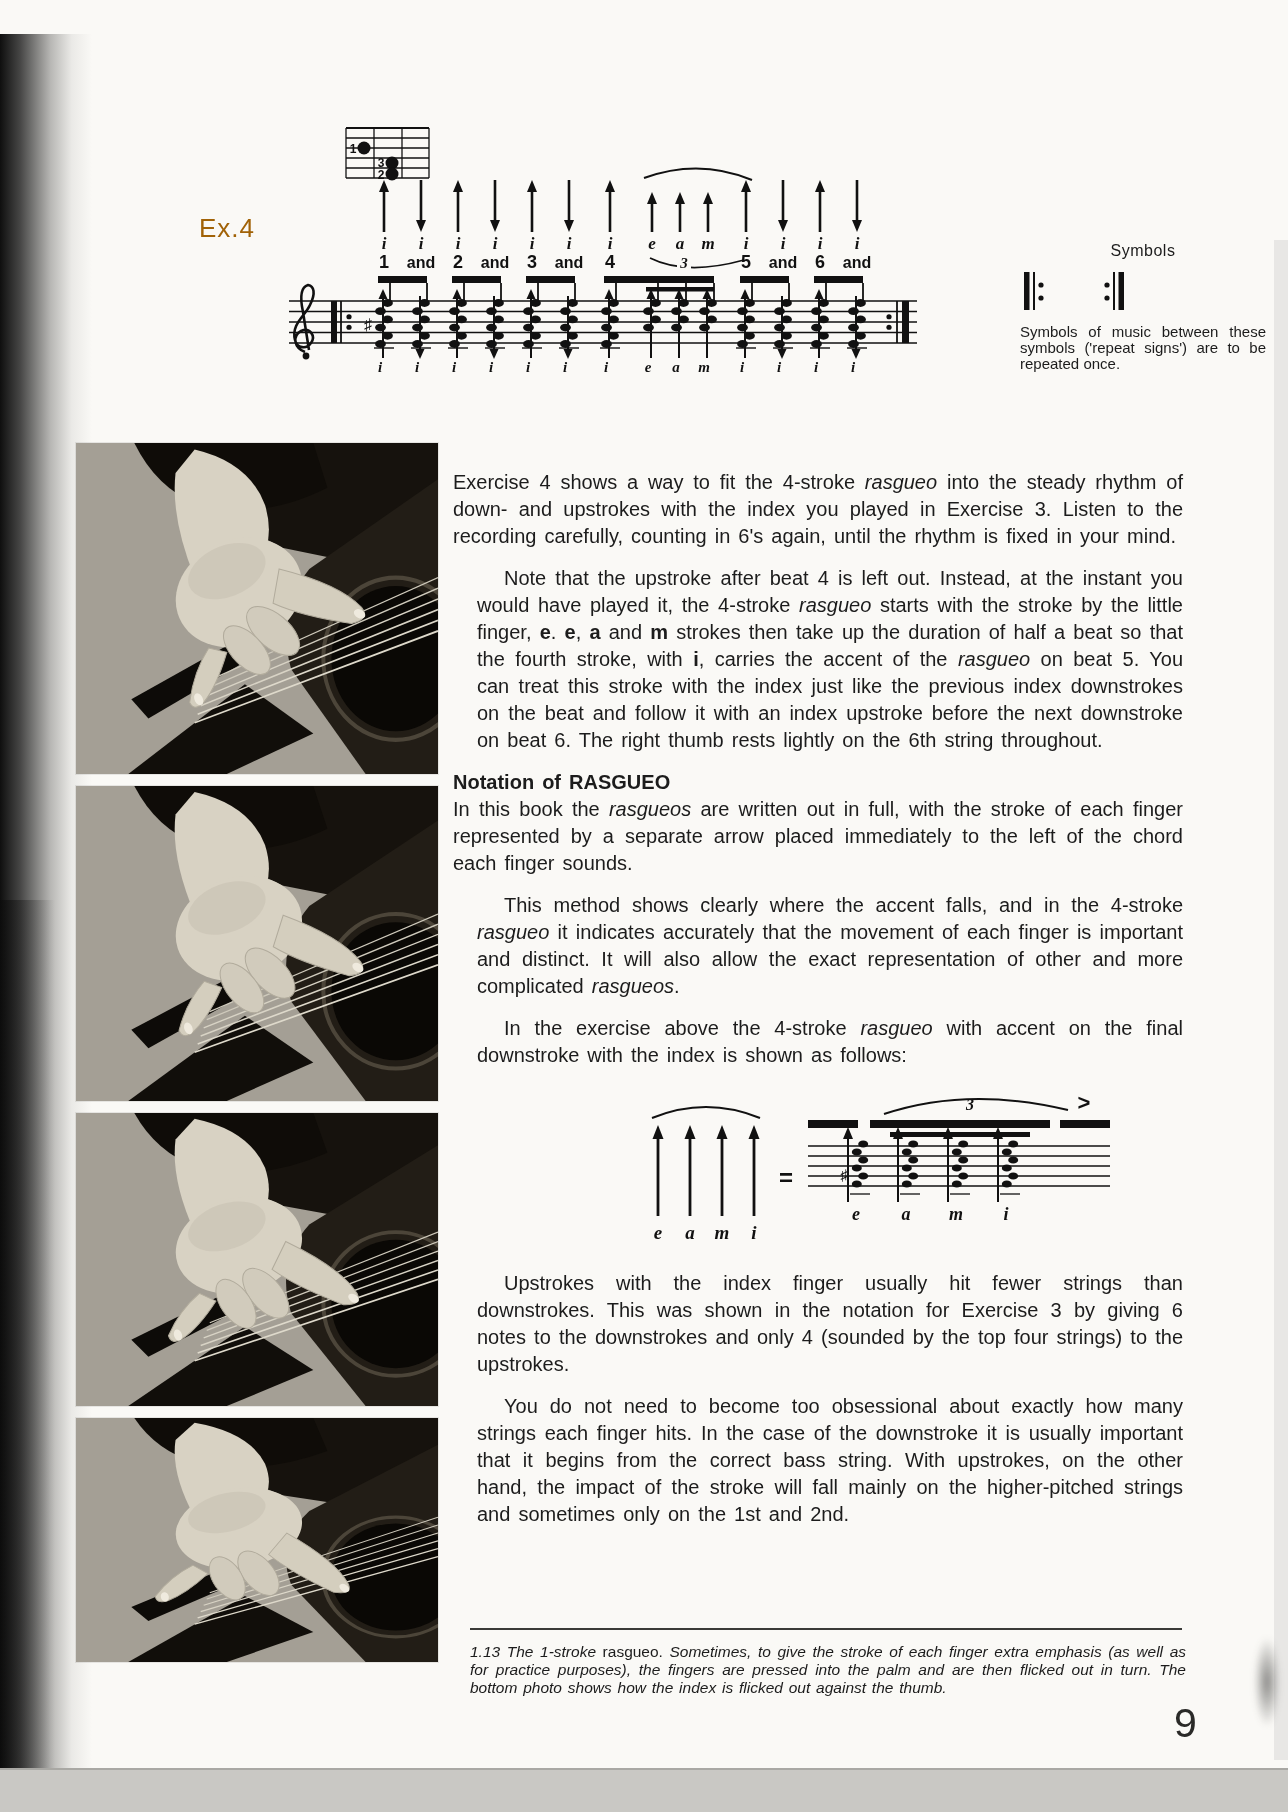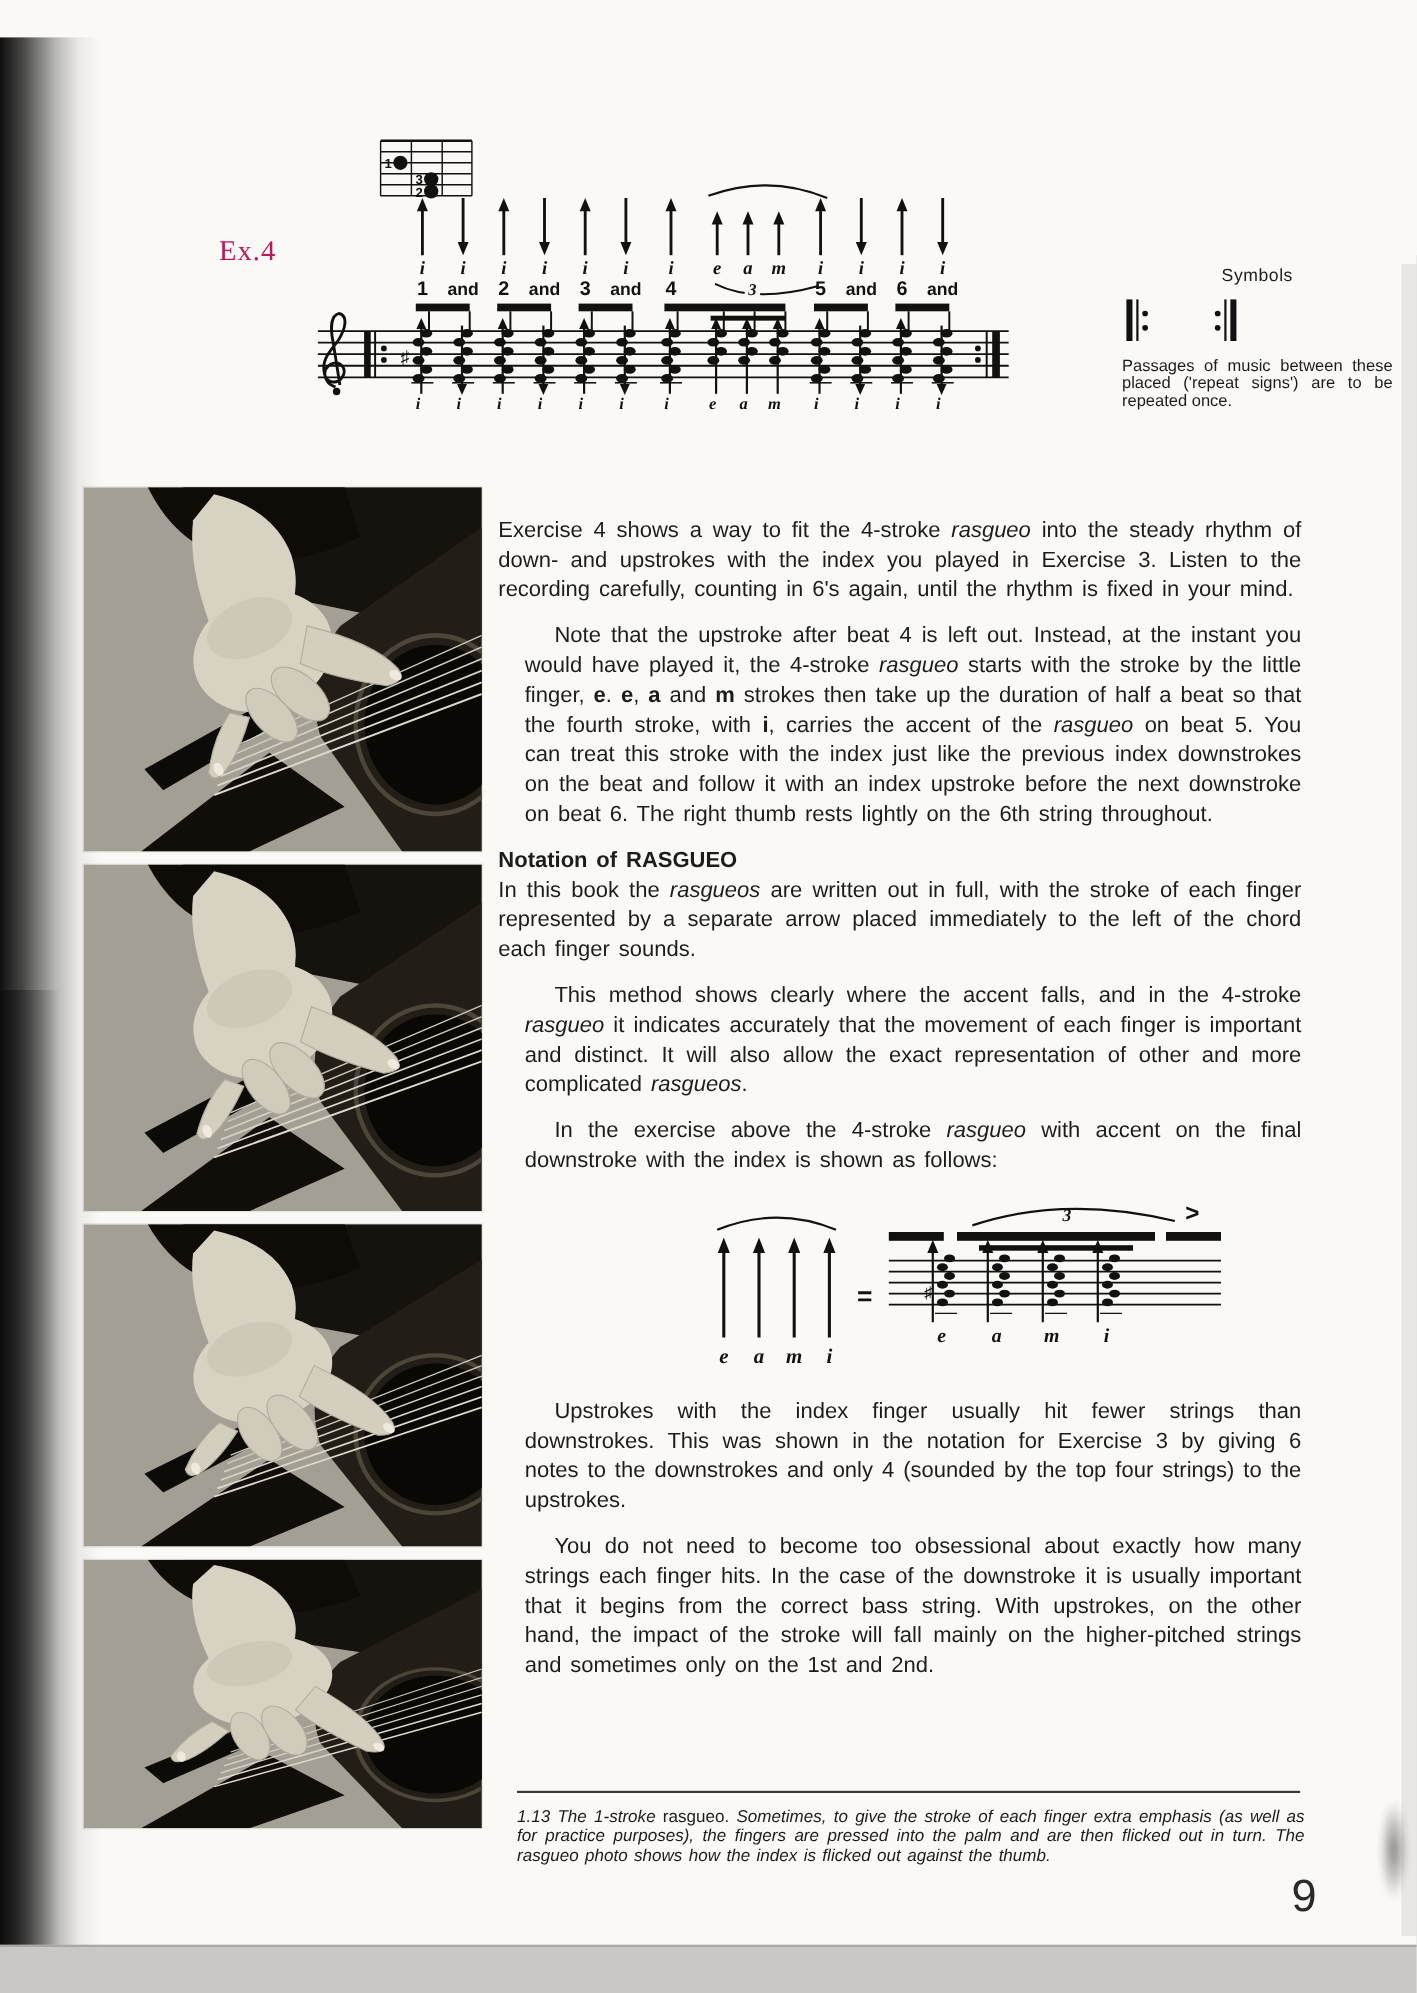--- a/index.html
+++ b/index.html
@@ -9,21 +9,21 @@
   #left-scan-strip{position:absolute;left:0;top:34px;width:92px;height:1736px;
     background:linear-gradient(to right,rgba(5,5,5,.96) 0%,rgba(20,20,20,.78) 22%,rgba(60,60,58,.35) 55%,rgba(120,120,118,.12) 78%,rgba(0,0,0,0) 100%);}
   #left-scan-strip2{position:absolute;left:0;top:900px;width:55px;height:870px;
     background:linear-gradient(to right,rgba(10,10,10,.55),rgba(0,0,0,0));}
   #bottom-scan-band{position:absolute;left:0;top:1768px;width:1288px;height:44px;background:#c9c8c4;
     border-top:2px solid #a9a8a4;}
   #right-scan-edge{position:absolute;right:0;top:240px;width:14px;height:1520px;background:rgba(80,80,78,.10);}
   #right-smudge{position:absolute;left:1254px;top:1636px;width:26px;height:92px;border-radius:45%;
     background:radial-gradient(ellipse at center,rgba(40,40,38,.55),rgba(0,0,0,0) 70%);filter:blur(3px);}
   
-  #ex-label{position:absolute;left:199px;top:213px;font-size:26px;letter-spacing:1px;color:#be185d;font-family:Liberation Serif, serif;}
+  #ex-label{position:absolute;left:199px;top:213px;font-size:26px;letter-spacing:1px;color:#a16207;}
   #symbols-box{position:absolute;left:1020px;top:242px;width:246px;}
   #symbols-heading{font-size:16px;text-align:center;letter-spacing:.5px;}
   #repeat-glyphs{margin:12px 0 8px 2px;}
   #symbols-note{font-size:15px;line-height:16px;text-align:justify;margin-top:6px;}
   
   #notation-svg{position:absolute;left:0;top:0;}
   
   #photo-stack{position:absolute;left:76px;top:443px;width:362px;}
   .photo{margin-bottom:12px;box-shadow:0 0 0 1px rgba(0,0,0,.08);}
   .photo svg{display:block;}
@@ -348,21 +348,21 @@
             <circle cx="19" cy="26" r="2.6" fill="#111"></circle>
         </g>
         <g>
           <circle cx="85" cy="13" r="2.6" fill="#111"></circle>
             <circle cx="85" cy="26" r="2.6" fill="#111"></circle>
           <rect x="91" y="0" width="2" height="38" fill="#111"></rect>
           <rect x="96.5" y="0" width="5.5" height="38" fill="#111"></rect>
         </g>
       </svg>
     </div>
-    <div id="symbols-note">Passages of music between these placed ('repeat signs') are to be repeated once.</div>
+    <div id="symbols-note">Symbols of music between these symbols ('repeat signs') are to be repeated once.</div>
   </div>
 
   <div id="photo-stack">
       <div class="photo photo-1">
     <svg viewBox="0 0 360 310" preserveAspectRatio="none" width="362" height="331">
       <rect x="0" y="0" width="360" height="310" fill="#a49f95"></rect>
       <path d="M90 0 L360 0 L360 128 L205 98 Q128 62 90 0 Z" fill="#16120d"></path>
       <path d="M360 34 L232 118 Q198 158 214 212 L288 310 L360 310 Z" fill="#221d16"></path>
       <path d="M52 310 L168 226 L236 272 L150 310 Z" fill="#110e0a"></path>
       <path d="M55 240 L150 190 L166 206 L72 258 Z" fill="#0d0b08"></path>
@@ -569,15 +569,15 @@
           <polygon points="345,55 355,55 350,43" fill="#111"></polygon>
           <line x1="352" y1="110" x2="372" y2="110" stroke="#111" stroke-width="1.3"></line>
           <text x="358" y="136" font-size="18" text-anchor="middle" fill="#111" font-family="&quot;Liberation Serif&quot;,serif" font-style="italic" font-weight="bold">i</text>
         </svg>
       </div>
       <p class="indent">Upstrokes with the index finger usually hit fewer strings than downstrokes. This was shown in the notation for Exercise 3 by giving 6 notes to the downstrokes and only 4 (sounded by the top four strings) to the upstrokes.</p>
       <p class="indent">You do not need to become too obsessional about exactly how many strings each finger hits. In the case of the downstroke it is usually important that it begins from the correct bass string. With upstrokes, on the other hand, the impact of the stroke will fall mainly on the higher-pitched strings and sometimes only on the 1st and 2nd.</p>
     </div>
 
   <div id="caption-rule"></div>
-  <div id="caption"><i class="fl">1.13 The 1-stroke </i>rasgueo.<i class="fl"> Sometimes, to give the stroke of each finger extra emphasis (as well as for practice purposes), the fingers are pressed into the palm and are then flicked out in turn. The rasgueo photo shows how the index is flicked out against the thumb.</i></div>
+  <div id="caption"><i class="fl">1.13 The 1-stroke </i>rasgueo.<i class="fl"> Sometimes, to give the stroke of each finger extra emphasis (as well as for practice purposes), the fingers are pressed into the palm and are then flicked out in turn. The bottom photo shows how the index is flicked out against the thumb.</i></div>
   <div id="page-number">9</div>
 </div>
 
 </body></html>

